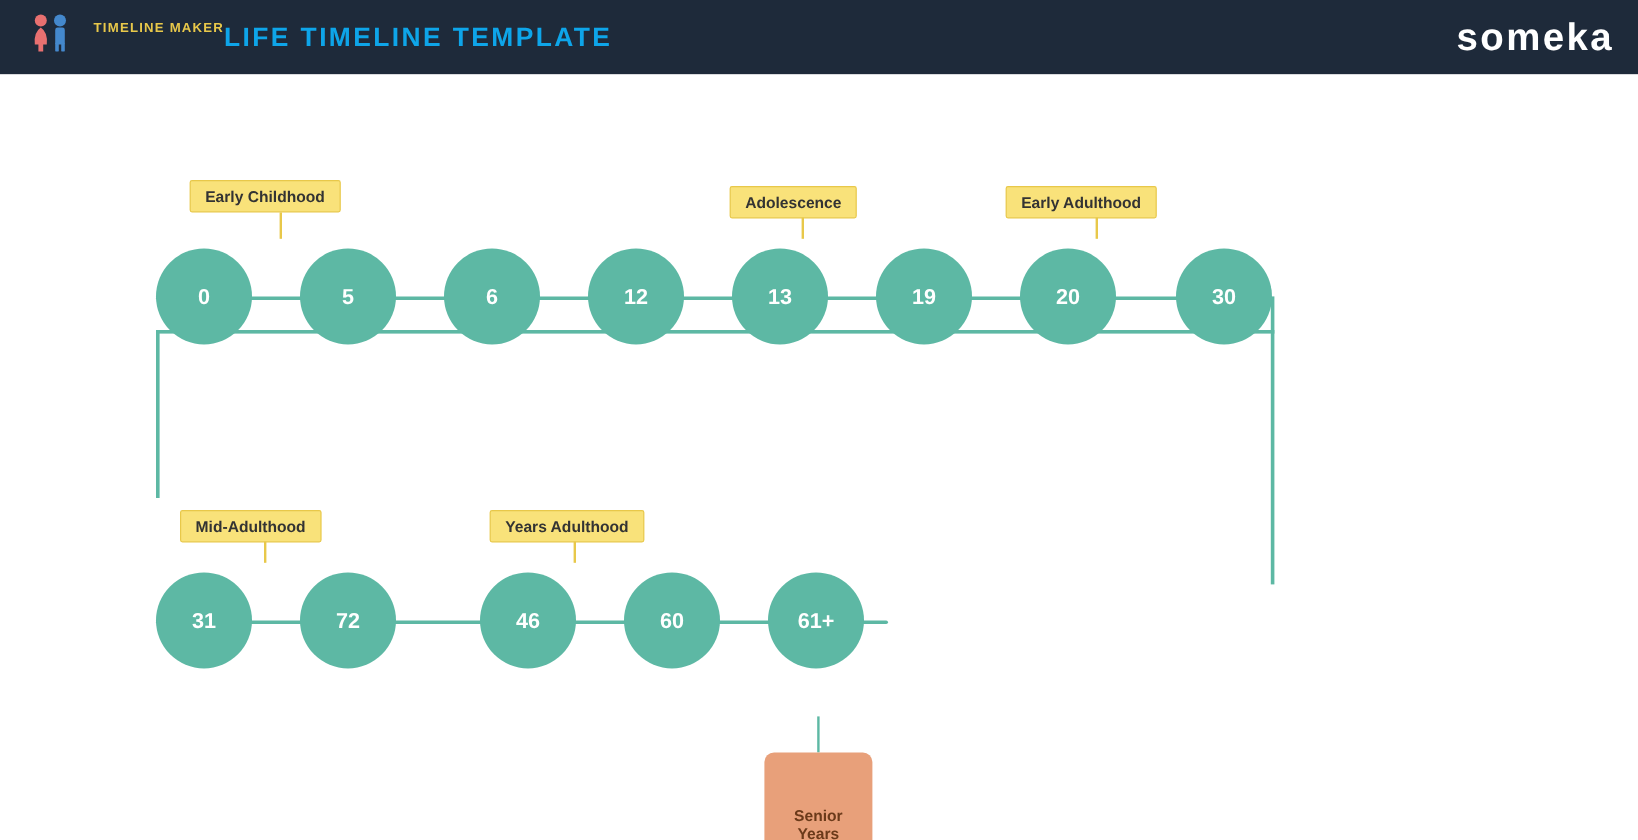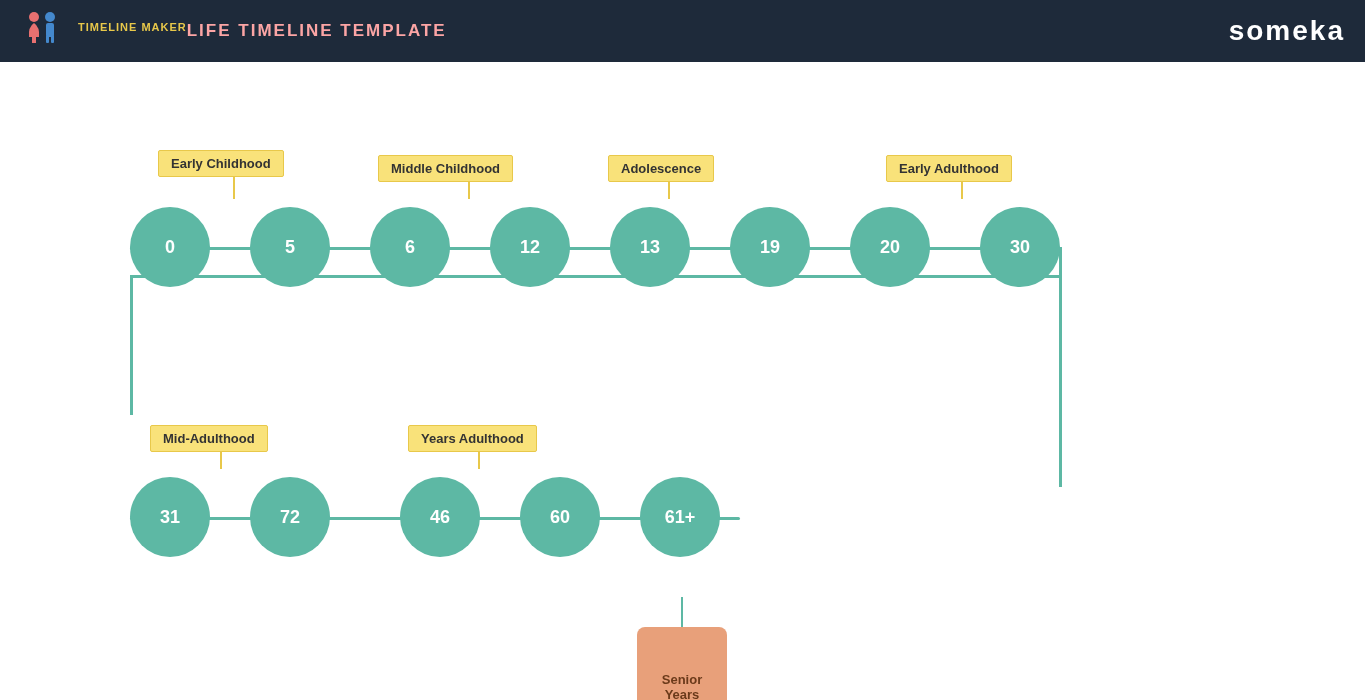--- a/index.html
+++ b/index.html
@@ -28,29 +28,29 @@
       flex-direction: row;
     }
     .header-subtitle {
       color: #e8c84a;
       font-size: 11px;
       font-weight: bold;
       letter-spacing: 1px;
       text-transform: uppercase;
     }
     .header-title {
-      color: #fca5a5;
-      font-size: 17px;
+      color: #0ea5e9;
+      font-size: 22px;
       font-weight: bold;
       letter-spacing: 2px;
       text-transform: uppercase;
     }
     .header-logo {
       color: #ffffff;
-      font-size: 28px;
+      font-size: 32px;
       font-weight: 300;
       letter-spacing: 2px;
     }
     .header-logo span {
       font-weight: bold;
     }
 
     
     .main {
       background: #ffffff;
@@ -143,31 +143,27 @@
 
     <div style="position:absolute; top:105px; left:70px; width:930px; height:3px; background:#5db8a4; border-radius:2px;"></div>
 
     <div style="position:absolute; top:105px; left:999px; width:3px; height:240px; background:#5db8a4;"></div>
 
     <div style="position:absolute; top:8px; left:98px;">
       <div class="label-tag" style="left:0; top:0; position:relative;">Early Childhood</div>
       <div style="width:2px; height:22px; background:#e8c84a; margin-left:75px;"></div>
     </div>
 
-    <div style="position:absolute; top:8px; left:318px;">
-      <div class="label-tag" style="position:relative;">Middle Childhood</div>
-      <div style="width:2px; height:22px; background:#e8c84a; margin-left:90px;"></div>
-    </div>
 
     <div style="position:absolute; top:8px; left:548px;">
       <div class="label-tag" style="position:relative;">Adolescence</div>
       <div style="width:2px; height:22px; background:#e8c84a; margin-left:60px;"></div>
     </div>
 
-    <div style="position:absolute; top:8px; left:778px;margin-left:48px;">
+    <div style="position:absolute; top:8px; left:778px;">
       <div class="label-tag" style="position:relative;">Early Adulthood</div>
       <div style="width:2px; height:22px; background:#e8c84a; margin-left:75px;"></div>
     </div>
 
     <div class="node" style="left:70px;">
       <span>0</span>
     </div>
 
     <div class="node" style="left:190px;">
       <span>5</span>

